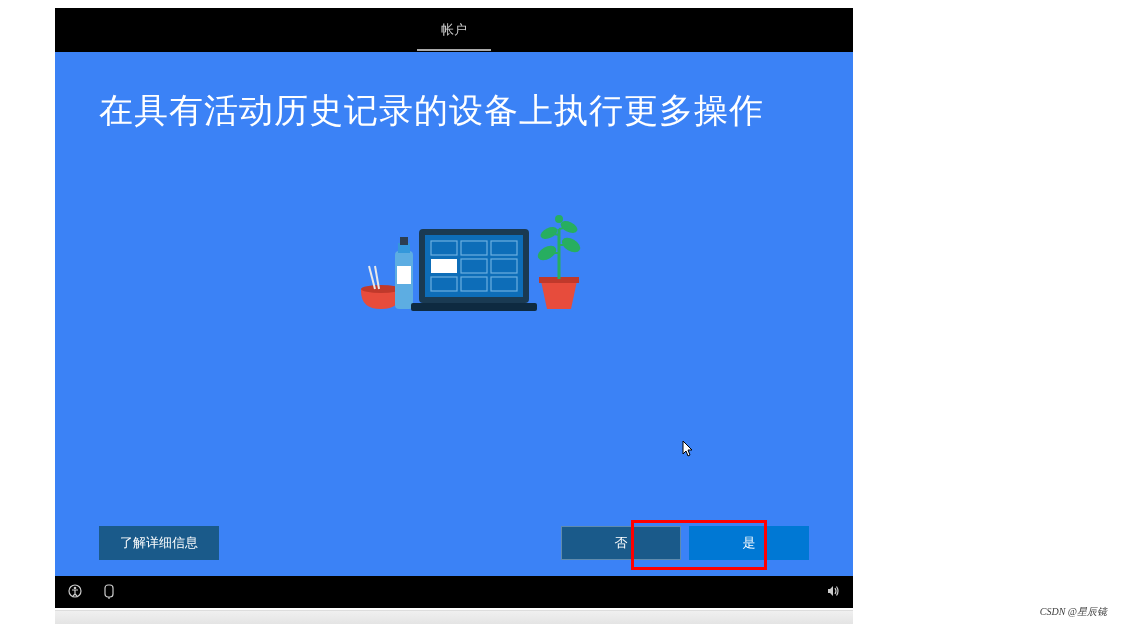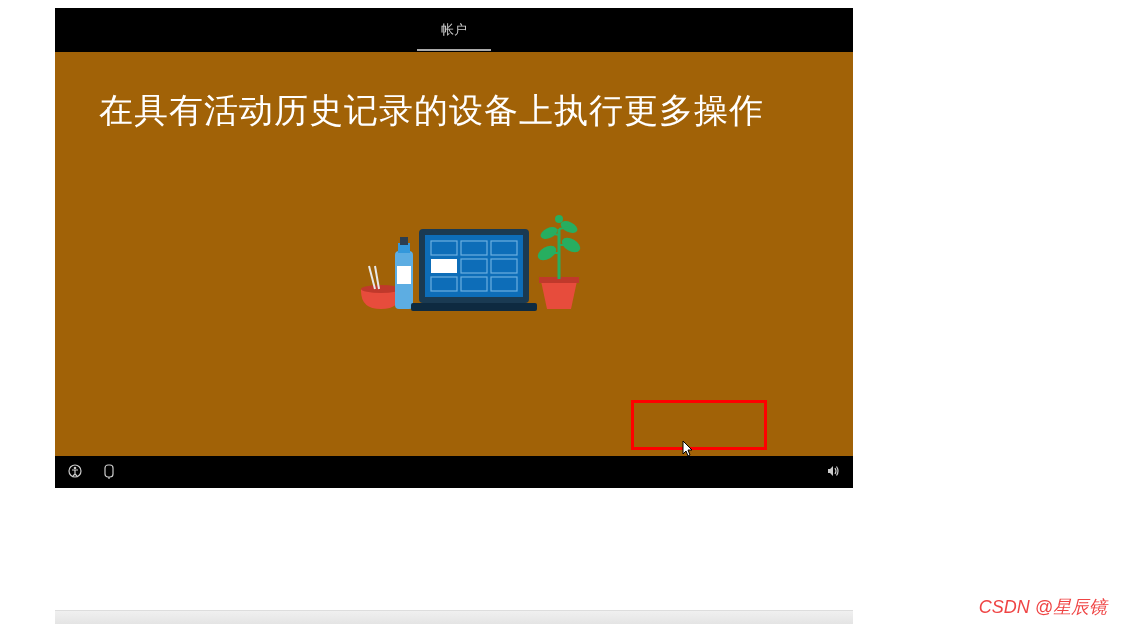--- a/index.html
+++ b/index.html
@@ -8,22 +8,22 @@
       background: #fff;
       width: 1121px;
       height: 627px;
       position: relative;
     }
     .oobe-window {
       position: absolute;
       left: 55px;
       top: 8px;
       width: 798px;
-      height: 480px;
-      background: #a16207;
+      height: 600px;
+      background: #3b82f6;
       display: flex;
       flex-direction: column;
     }
     .top-bar {
       height: 44px;
       background: #000;
       display: flex;
       align-items: center;
       justify-content: center;
       position: relative;
@@ -127,23 +127,24 @@
     .cursor {
       position: absolute;
       left: 627px;
       top: 432px;
       pointer-events: none;
     }
     .watermark {
       position: absolute;
       right: 14px;
       bottom: 8px;
-      color: #ef4444;
-      font-size: 18px;
+      color: #404040;
+      font-size: 10px;
       font-style: italic;
+      font-family: Liberation Serif, serif;
     }
     .taskbar-hint {
       position: absolute;
       left: 55px;
       top: 610px;
       width: 798px;
       height: 14px;
       background: linear-gradient(#f0f0f0, #e4e4e4);
       border-top: 1px solid #ddd;
     }
@@ -197,20 +198,27 @@
         <circle cx="260" cy="48" r="4" fill="#27ae60"></circle>
         <line x1="260" y1="82" x2="248" y2="82" stroke="#27ae60" stroke-width="2"></line>
         <line x1="260" y1="74" x2="272" y2="74" stroke="#27ae60" stroke-width="2"></line>
         <line x1="260" y1="64" x2="250" y2="62" stroke="#27ae60" stroke-width="2"></line>
         <line x1="260" y1="58" x2="270" y2="56" stroke="#27ae60" stroke-width="2"></line>
       </svg>
     </div>
 
   </div>
 
+  <div class="button-row">
+    <button class="btn btn-secondary">了解详细信息</button>
+    <div class="btn-group-right">
+      <button class="btn btn-no">否</button>
+      <button class="btn btn-yes">是</button>
+    </div>
+  </div>
 
   <div class="highlight-box highlight-no"></div>
 
   <div class="bottom-bar">
     <div class="bottom-left">
       <span class="bottom-icon">
         <svg width="16" height="16" viewBox="0 0 16 16">
             <circle cx="8" cy="8" r="6" fill="none" stroke="#ccc" stroke-width="1.2"></circle>
             <circle cx="8" cy="5" r="1.3" fill="#ccc"></circle>
             <path d="M5 7 L11 7 M8 7 L8 11 M8 11 L6 13 M8 11 L10 13" stroke="#ccc" stroke-width="1.2" fill="none"></path>

